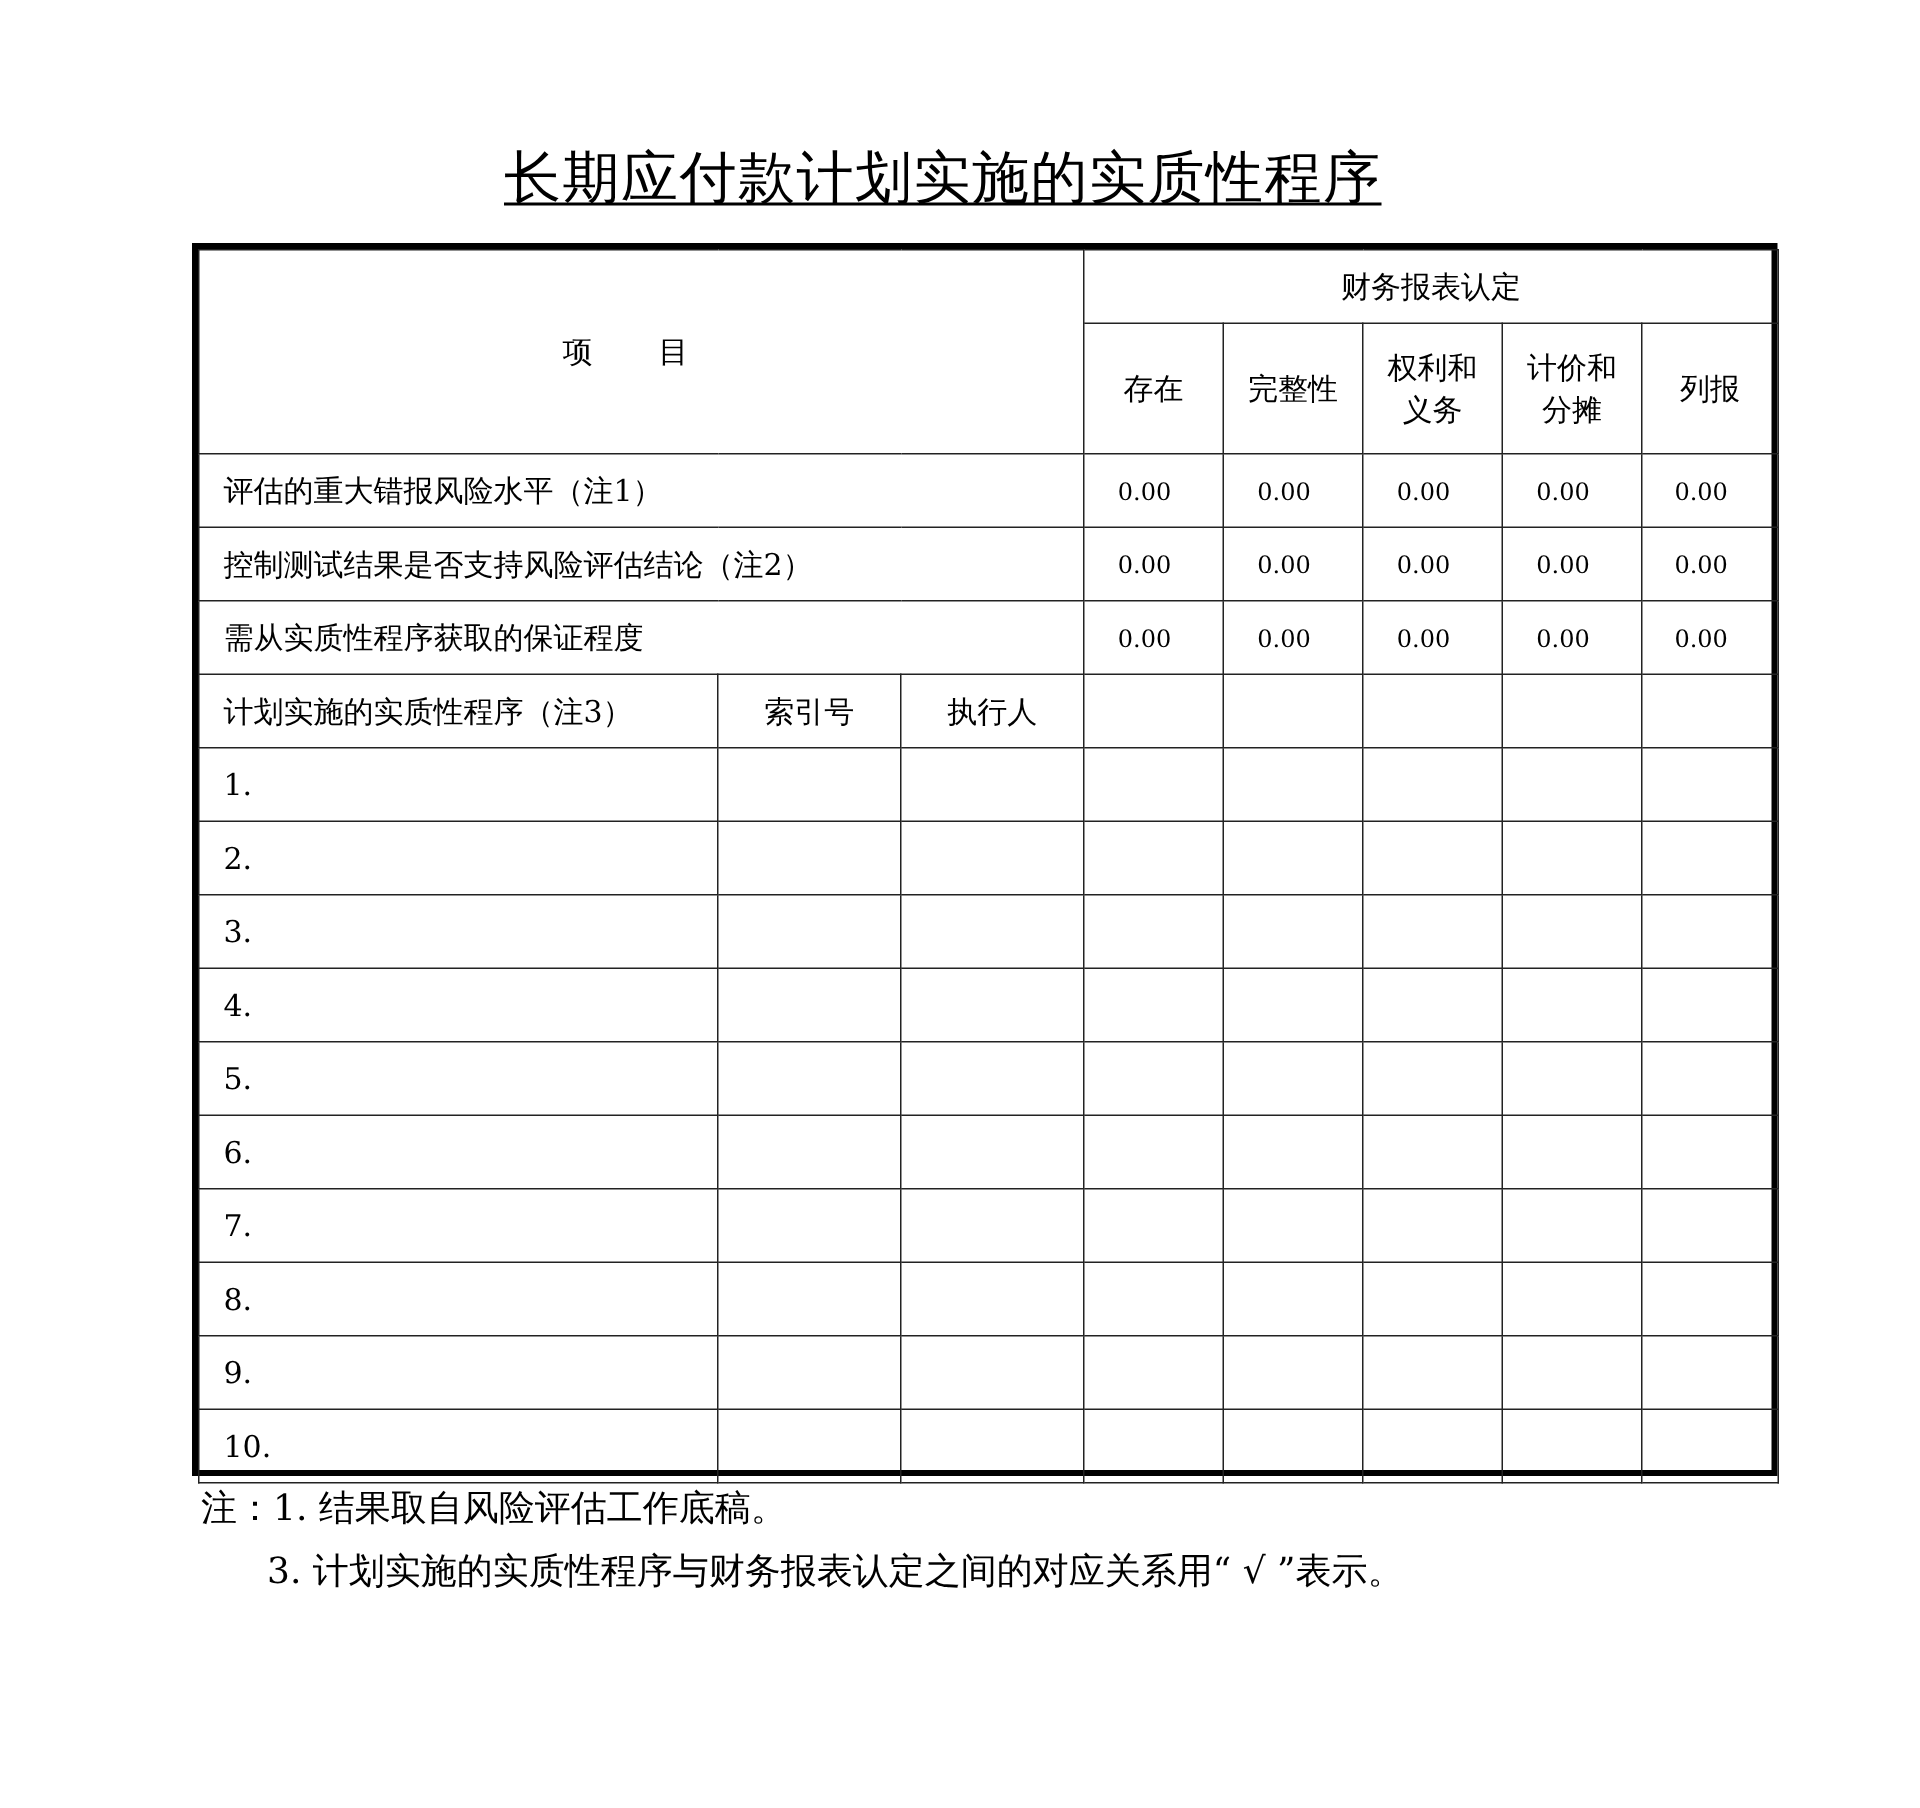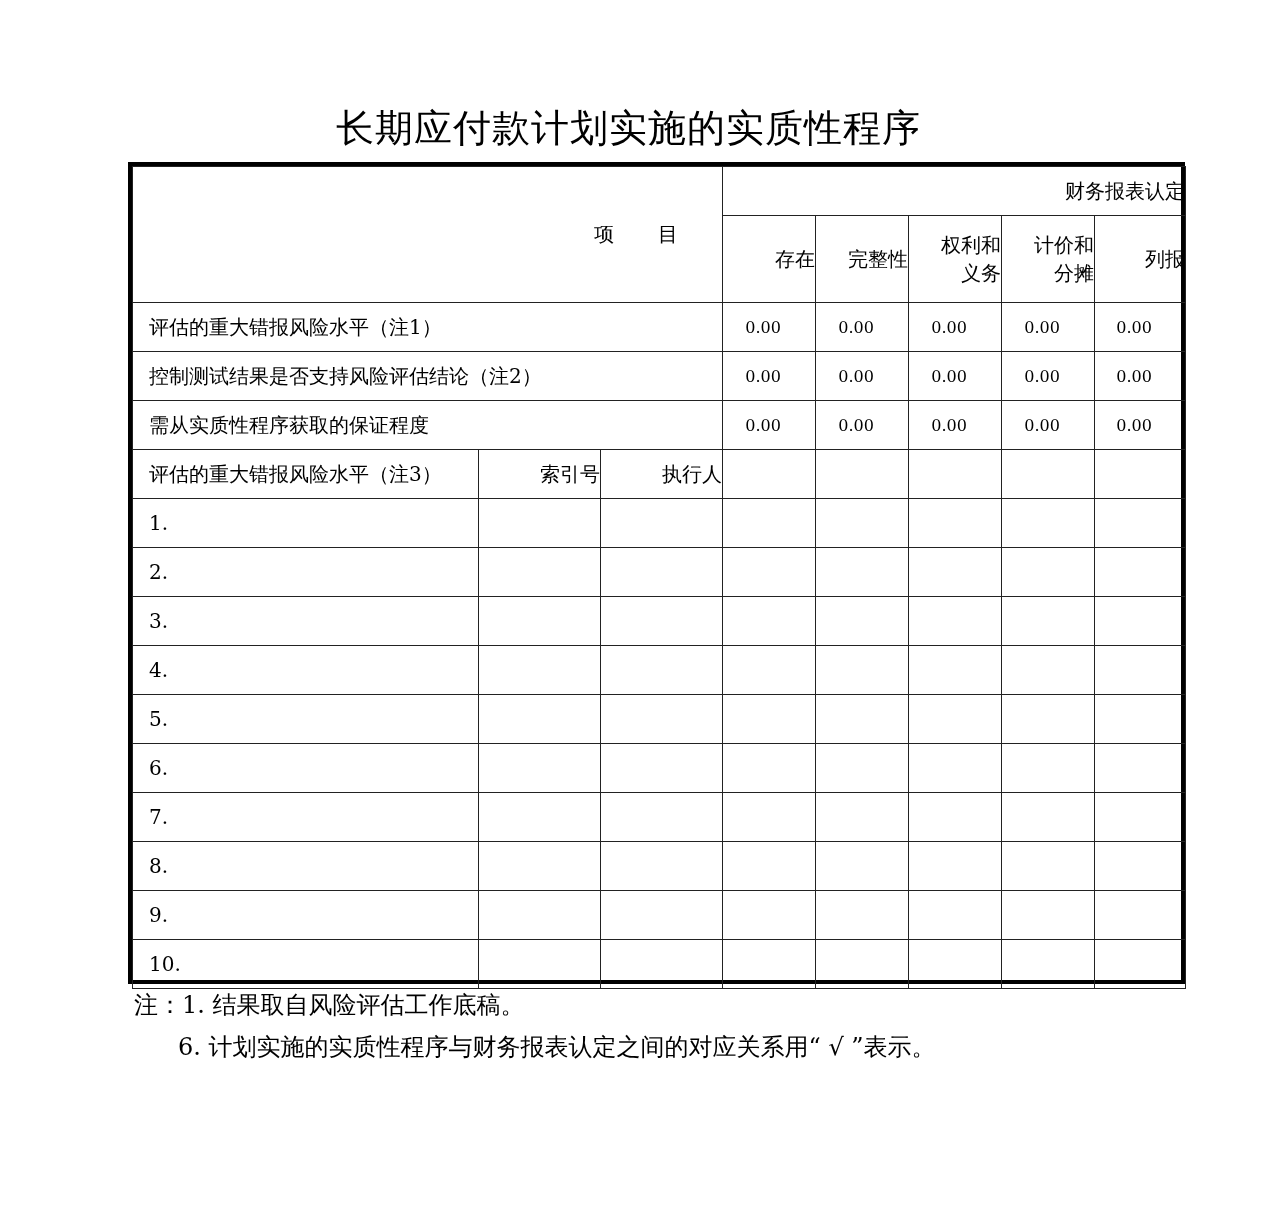--- a/index.html
+++ b/index.html
@@ -1,28 +1,28 @@
 <!DOCTYPE html>
 <html><head>
   <meta charset="utf-8">
   <style>
     html, body { margin: 0; padding: 0; background: #ffffff; }
     body { width: 1280px; height: 1205px; position: relative; font-family: "DejaVu Serif", "Liberation Serif", serif; color: #000; }
     .title {
-      position: absolute; left: 336px; top: 104px; width: 660px; height: 48px;
+      position: absolute; left: 336px; top: 94px; width: 660px; height: 48px;
       font-size: 38px; line-height: 48px; white-space: nowrap; letter-spacing: 1px;
-      text-underline-offset: 4px; text-decoration-thickness: 2px;
+      text-decoration: underline; text-underline-offset: 4px; text-decoration-thickness: 2px;
     }
     .sheet {
       position: absolute; left: 128px; top: 162px; width: 1057px; height: 822px;
       border: 4px solid #000; box-sizing: border-box;
     }
     table { border-collapse: collapse; width: 100%; height: 100%; table-layout: fixed; }
     td { border: 1.5px solid #222; padding: 0; font-size: 20px; vertical-align: middle; }
-    td.c { text-align: right; }
+    td.c { text-align: center; }
     td.l { text-align: left; padding-left: 16px; }
     td.num { text-align: center; font-family: "DejaVu Serif", "Liberation Serif", serif; font-size: 16px; padding-right: 12px; }
     .multi { line-height: 28px; }
     .spaced { letter-spacing: 44px; padding-left: 23px; }
     .notes { position: absolute; left: 134px; top: 990px; font-size: 24px; }
     .note-line { height: 42px; line-height: 30px; white-space: nowrap; }
     .note-line.indent { padding-left: 44px; }
   </style>
 </head>
 <body>
@@ -85,21 +85,21 @@
     <tr style="height:49px">
       <td class="l" colspan="3">需从实质性程序获取的保证程度</td>
       <td class="num">0.00</td>
       <td class="num">0.00</td>
       <td class="num">0.00</td>
       <td class="num">0.00</td>
       <td class="num">0.00</td>
     </tr>
 
     <tr style="height:49px">
-      <td class="l">评估的重大错报风险水平（注3）</td>
+      <td class="l">计划实施的实质性程序（注3）</td>
       <td class="c">索引号</td>
       <td class="c">执行人</td>
       <td></td>
           <td></td>
           <td></td>
           <td></td>
           <td></td>
     </tr>
 
     <tr style="height:49px">
@@ -201,14 +201,14 @@
           <td></td>
           <td></td>
           <td></td>
     </tr>
   </tbody>
     </table>
 </div>
 
 <div class="notes">
   <div class="note-line">注：1. 结果取自风险评估工作底稿。</div>
-  <div class="note-line indent">6. 计划实施的实质性程序与财务报表认定之间的对应关系用“ √ ”表示。</div>
+  <div class="note-line indent">3. 计划实施的实质性程序与财务报表认定之间的对应关系用“ √ ”表示。</div>
 </div>
 
 </body></html>

